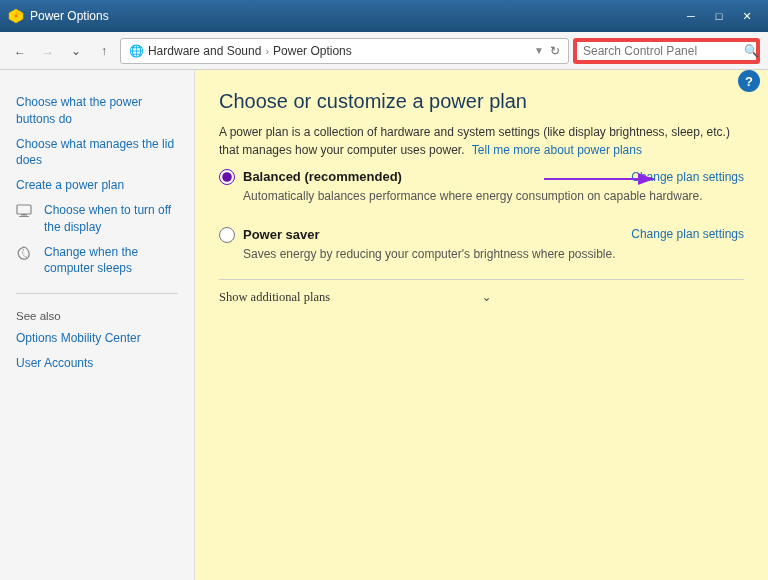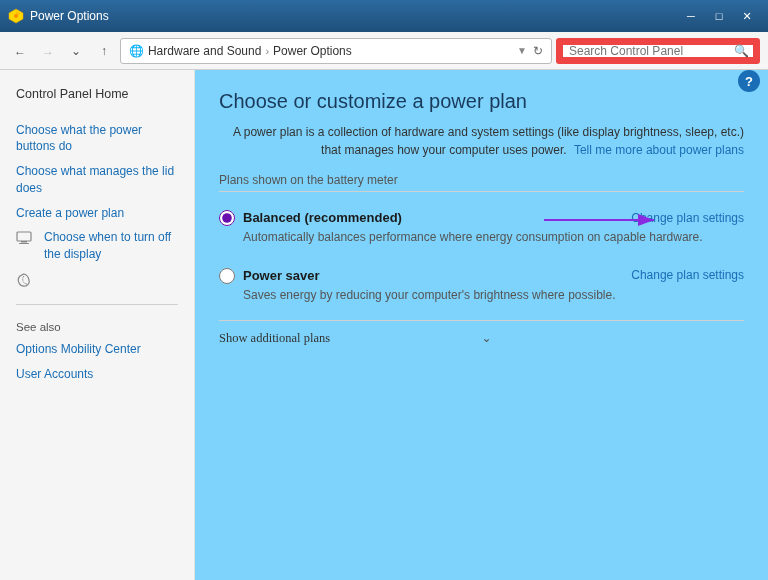--- a/index.html
+++ b/index.html
@@ -39,21 +39,21 @@
     }
     .nav-btn.disabled { color: #bbb; cursor: default; }
     .address-path {
       flex: 1; background: white; border: 1px solid #bbb; border-radius: 3px;
       height: 26px; display: flex; align-items: center; padding: 0 8px;
       font-size: 12px; color: #333;
     }
     .address-path .breadcrumb-item { color: #333; }
     .address-path .separator { color: #888; margin: 0 4px; font-size: 11px; }
     .search-box {
-      width: 204px; height: 26px; border: 7px solid #ef4444; border-radius: 3px;
+      width: 187px; height: 26px; border: 4px solid #ef4444; border-radius: 3px;
       display: flex; align-items: center; background: white;
     }
     .search-input {
       flex: 1; border: none; outline: none; font-size: 12px; color: #999;
       padding: 0 6px; background: transparent;
     }
     .search-icon-btn { width: 24px; display: flex; align-items: center; justify-content: center; color: #666; font-size: 12px; }
 
     
     .main-layout { display: flex; height: calc(580px - 70px); }
@@ -70,24 +70,24 @@
       cursor: pointer; line-height: 1.4; text-decoration: none;
     }
     .sidebar-link.main-link { font-size: 12.5px; color: #333; font-weight: 400; margin-bottom: 2px; cursor: default; text-decoration: none; }
     .sidebar-link.with-icon { display: flex; align-items: flex-start; gap: 12px; }
     .sidebar-icon { width: 16px; height: 16px; flex-shrink: 0; margin-top: 1px; }
     .sidebar-divider { height: 1px; background: #d0d0d0; margin: 12px 16px; }
     .see-also { font-size: 11.5px; color: #555; padding: 4px 16px 4px; }
 
     
     .content {
-      flex: 1; background: #7dd3fc; padding: 20px 24px; overflow-y: auto;
+      flex: 1; background: #fef9c3; padding: 20px 24px; overflow-y: auto;
     }
     .page-title { font-size: 20px; color: #1a3a5c; font-weight: 300; margin-bottom: 10px; }
-    .page-desc { font-size: 12px; color: #333; line-height: 1.5; margin-bottom: 4px; text-align: right; }
+    .page-desc { font-size: 12px; color: #333; line-height: 1.5; margin-bottom: 4px; }
     .page-desc a { color: #1a6eb5; text-decoration: none; }
 
     .section-header {
       font-size: 12px; color: #555; border-bottom: 1px solid #d0d0d0;
       padding-bottom: 4px; margin: 14px 0 12px 0;
     }
 
     
     .plan-item { margin-bottom: 12px; padding: 6px 0; }
     .plan-header { display: flex; margin-bottom: 4px; }
@@ -150,21 +150,20 @@
     <input class="search-input" type="text" placeholder="Search Control Panel" style="">
     <div class="search-icon-btn">🔍</div>
   </div>
 </div>
 
 <div class="info-circle" style="position:fixed; right:8px; top:70px; z-index:10;">?</div>
 
 <div class="main-layout">
 
   <div class="sidebar">
-    <a class="sidebar-link main-link">Control Panel Home</a>
     <div style="height:8px;"></div>
     <a class="sidebar-link">Choose what the power buttons do</a>
     <a class="sidebar-link">Choose what manages the lid does</a>
     <a class="sidebar-link">Create a power plan</a>
     <a class="sidebar-link with-icon">
       <span class="sidebar-icon">
         <svg width="16" height="16" viewBox="0 0 16 16">
           <rect x="1" y="2" width="14" height="9" rx="1" fill="none" stroke="#888" stroke-width="1.2"></rect>
           <rect x="5" y="11" width="6" height="1.5" fill="#888"></rect>
           <rect x="3" y="13" width="10" height="1" rx="0.5" fill="#888"></rect>
@@ -172,37 +171,37 @@
       </span>
       <span>Choose when to turn off the display</span>
     </a>
     <a class="sidebar-link with-icon">
       <span class="sidebar-icon">
         <svg width="16" height="16" viewBox="0 0 16 16">
           <path d="M8 2 Q12 3 13 8 Q14 12 10 14 Q5 15 3 11 Q1 7 4 4 Q6 3 8 2 Z" fill="none" stroke="#888" stroke-width="1.2"></path>
           <path d="M8 4 Q6 6 7 9 Q8 12 11 12" fill="none" stroke="#888" stroke-width="1" stroke-dasharray="2,1"></path>
         </svg>
       </span>
+      <span>Change when the computer sleeps</span>
     </a>
 
     <div class="sidebar-divider"></div>
 
     <div class="see-also">See also</div>
     <a class="sidebar-link">Options Mobility Center</a>
     <a class="sidebar-link">User Accounts</a>
   </div>
 
   <div class="content">
     <h1 class="page-title">Choose or customize a power plan</h1>
     <p class="page-desc">
       <span>A power plan is a collection of hardware and system settings (like display brightness, sleep, etc.) that manages how your computer uses power.</span>
       <a href="#" style="color:#1a6eb5;margin-left:4px;">Tell me more about power plans</a>
     </p>
 
-    <div class="section-header">Plans shown on the battery meter</div>
 
     <div class="plan-item">
       <div class="plan-header plan-row">
         <input type="radio" class="plan-radio" name="power-plan" checked="" style="">
         <span class="plan-name">Balanced (recommended)</span>
 
         <span style="flex:1; display:flex; align-items:center; justify-content:flex-end; position:relative;">
           <svg width="200" height="24" style="position:absolute;right:0;top:-2px;">
             <defs>
               <marker id="arrowhead" markerWidth="8" markerHeight="6" refX="8" refY="3" orient="auto">

